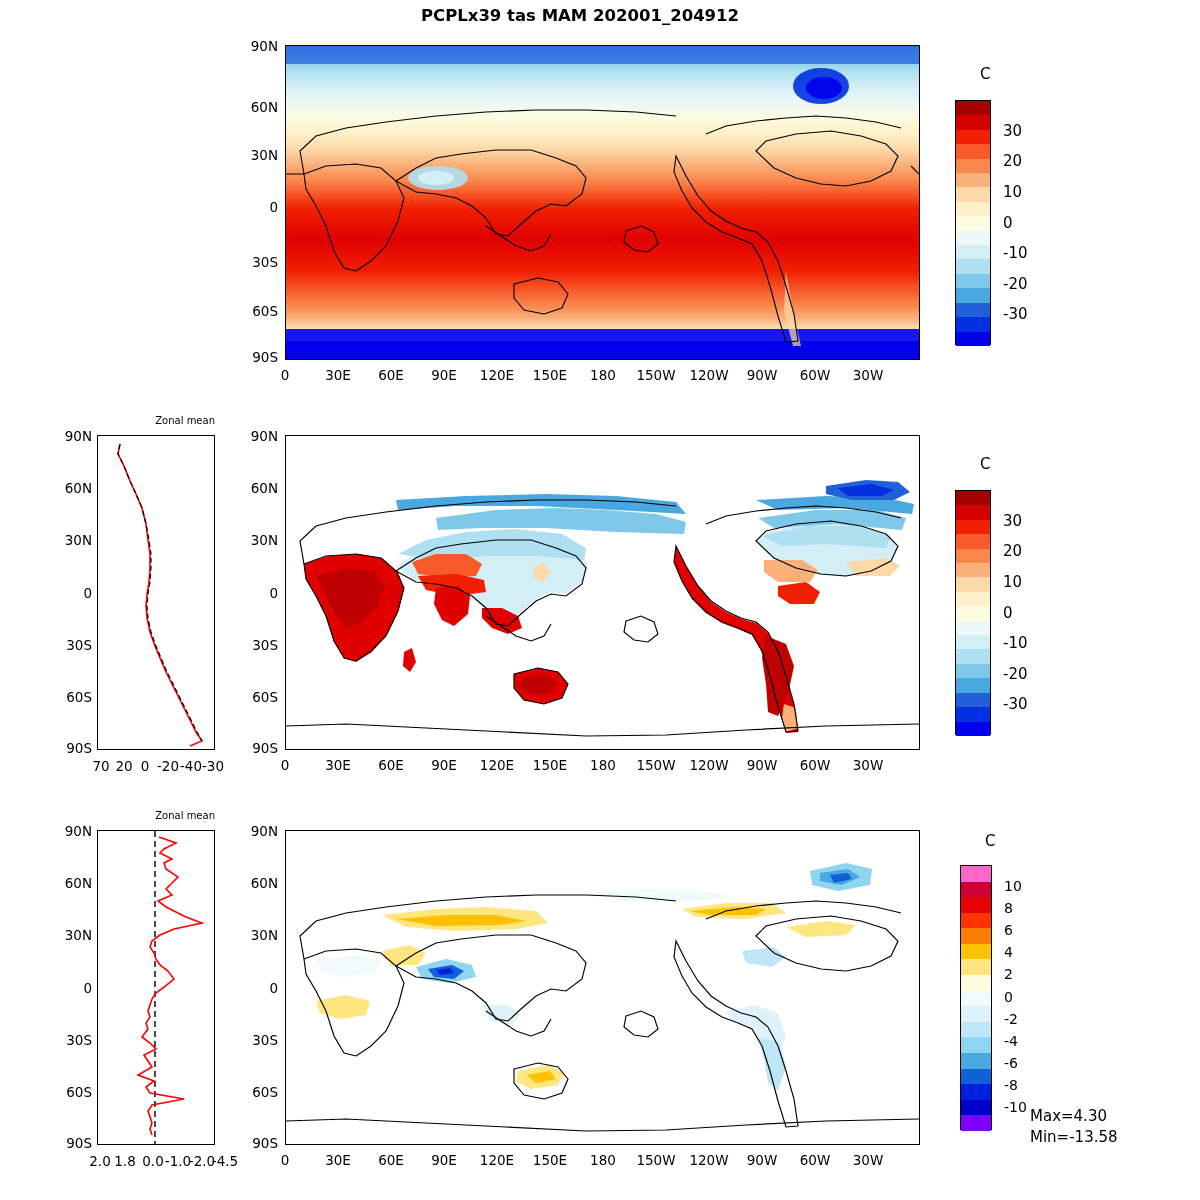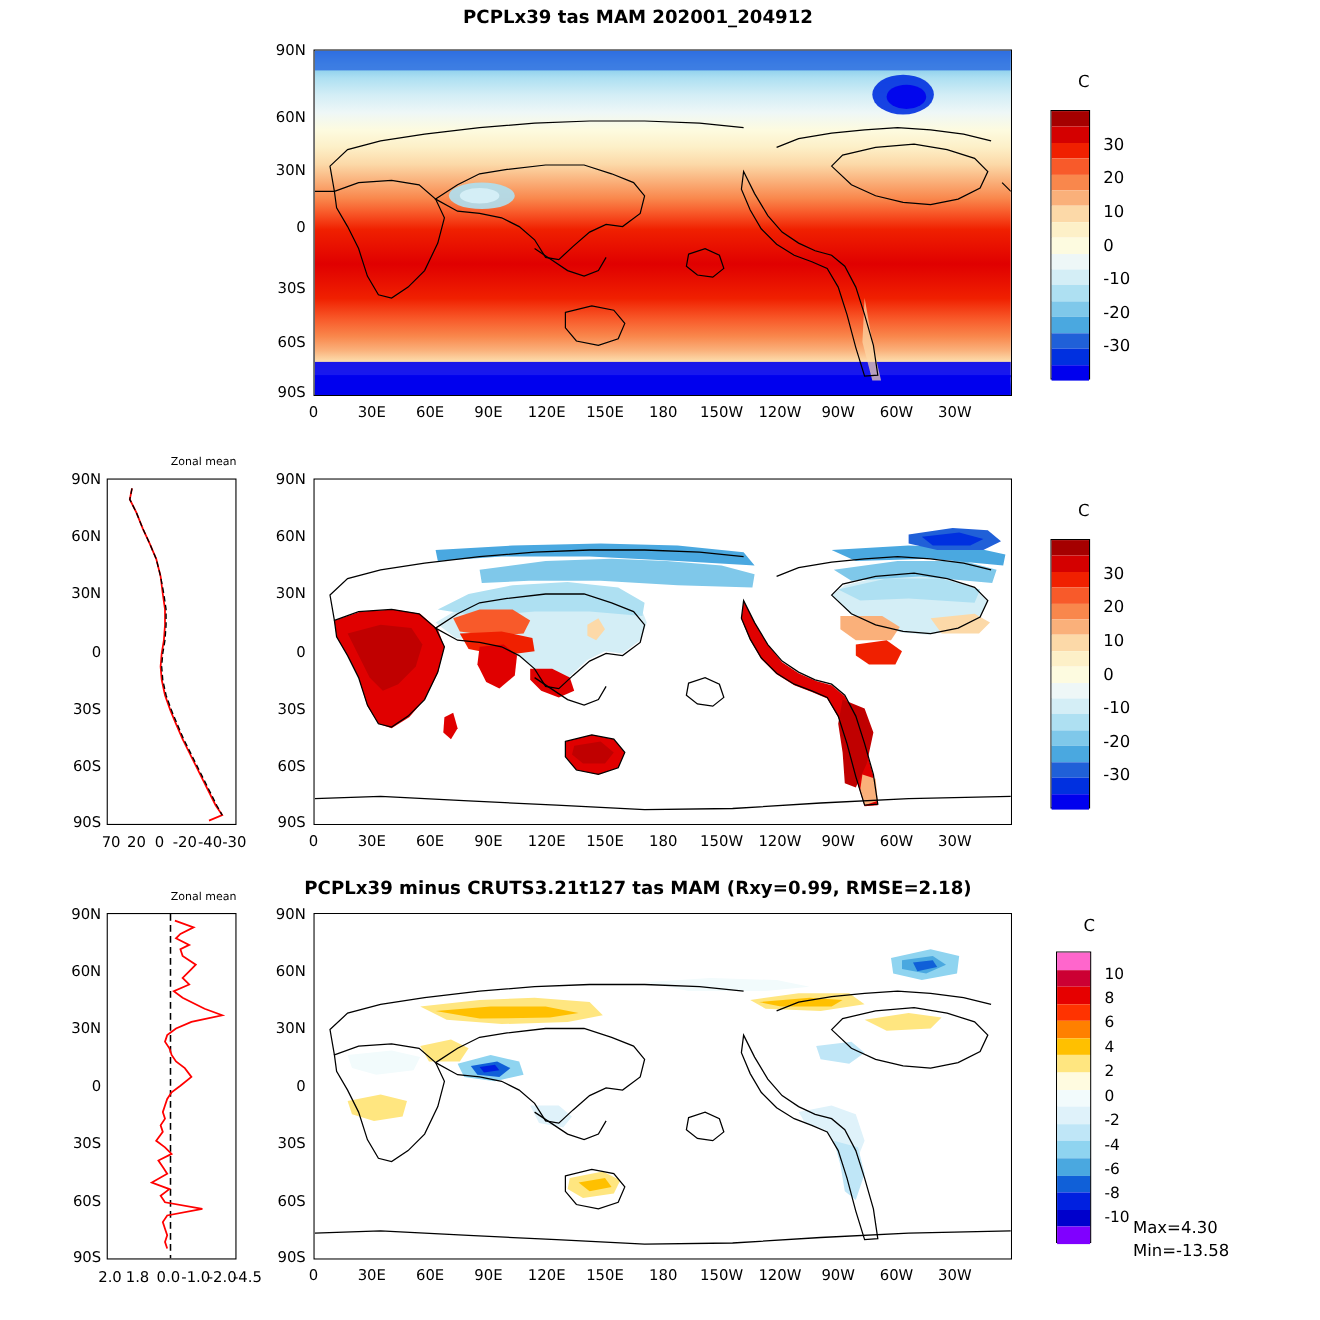--- a/index.html
+++ b/index.html
@@ -317,21 +317,20 @@
       <div class="tick-label" style="position: absolute; left: 1003px; top: 177.875px; font-size: 15px;">10</div>
       <div class="tick-label" style="position: absolute; left: 1003px; top: 208.5px; font-size: 15px;">0</div>
       <div class="tick-label" style="position: absolute; left: 1003px; top: 239.125px; font-size: 15px;">-10</div>
       <div class="tick-label" style="position: absolute; left: 1003px; top: 269.75px; font-size: 15px;">-20</div>
       <div class="tick-label" style="position: absolute; left: 1003px; top: 300.375px; font-size: 15px;">-30</div>
     </div>
 </div>
 
 <div class="panel" style="left:0;top:780px;width:1200px;height:420px;">
 
-  <div class="title" style="position:absolute;left:180px;top:18px;width:800px;">PCPLx39 minus CRUTS3.21t127 tas MAM (Rxy=0.99, RMSE=2.18)</div>
 
   <div class="zm-title" style="left:40px;top:30px;width:175px;">Zonal mean</div>
   <div class="zm-frame" style="left:97px;top:50px;width:118px;height:315px;">
     <svg width="116" height="313" viewBox="0 0 116 313" preserveAspectRatio="none">
       <line x1="57" y1="0" x2="57" y2="313" stroke="#000000" stroke-width="1.4" stroke-dasharray="6,4"></line>
       <polyline fill="none" stroke="#ff0000" stroke-width="1.6" points="61,6 78,12 66,18 62,22 74,28 66,32 68,38 80,46 74,52 68,58 74,64 60,70 68,76 88,86 104,92 76,98 62,104 54,110 52,116 56,122 58,128 62,134 70,140 76,148 66,156 58,162 54,168 52,174 50,180 52,186 48,192 50,198 44,206 52,212 58,218 46,224 50,230 54,236 40,244 56,250 48,256 52,262 86,268 54,274 50,280 52,286 54,292 52,298 54,304"></polyline>
     </svg>
   </div>
   <div class="tick-label lat-label" style="left:50px;top:43px;width:42px;">90N</div>
   <div class="tick-label lat-label" style="left:50px;top:95px;width:42px;">60N</div>

